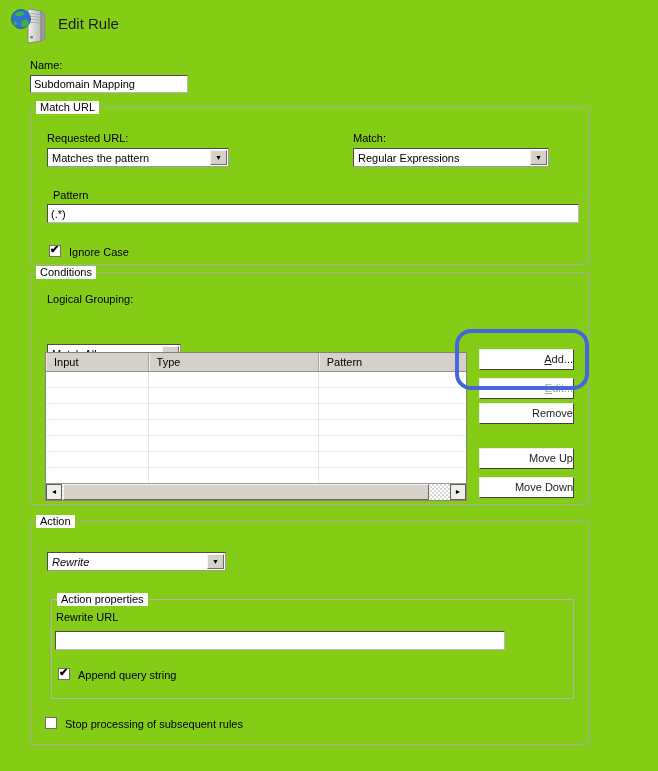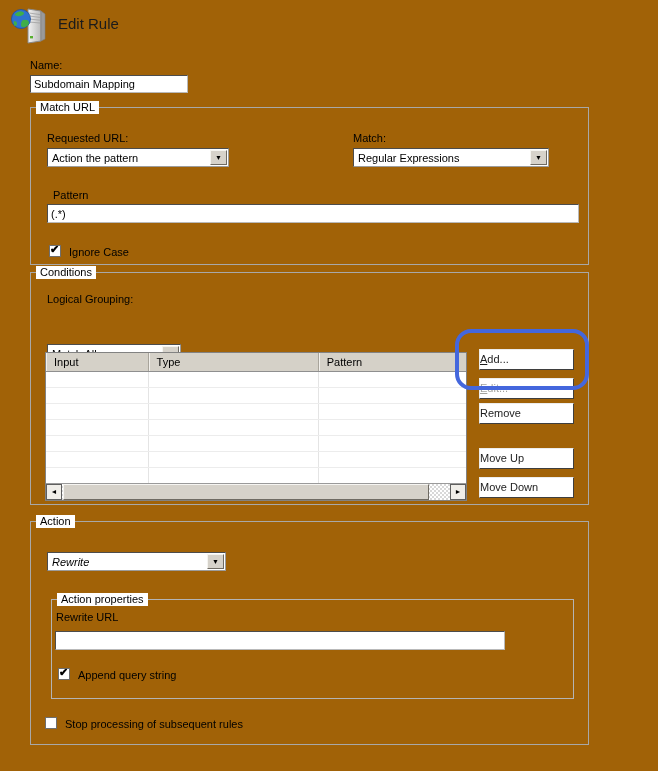--- a/index.html
+++ b/index.html
@@ -1,18 +1,18 @@
 <!DOCTYPE html>
 <html><head>
 <meta charset="utf-8">
 <style>
   * { box-sizing: border-box; margin: 0; padding: 0; }
   html,body { background:#fff; }
   .page {
-    position: relative; width: 658px; height: 771px; background: #a16207;
+    position: relative; width: 658px; height: 771px; background: #84cc16;
     font-family: "Liberation Sans", sans-serif; font-size: 11px; color: #000;
     overflow: hidden;
   }
   .lbl { position: absolute; white-space: nowrap; line-height: 13px; }
 
   
   .title { position: absolute; left: 58px; top: 15px; font-size: 15px; color: #1b1b1b; }
   .appicon { position: absolute; left: 10px; top: 6px; width: 40px; height: 40px; }
 
   
@@ -64,21 +64,21 @@
   .sbtn { position: absolute; top: 0px; width: 16px; height: 16px; background: #f0eee9;
     border: 1px solid #5f5f5f; text-align: center; line-height: 14px; font-size: 7px; color:#000; }
   .sbtn.left { left: 0; }
   .sbtn.right { right: 0; }
   .sthumb { position: absolute; left: 17px; top: 0px; width: 366px; height: 16px;
     background: #d6d2ca; border: 1px solid; border-color: #f6f5f2 #6f6b63 #6f6b63 #f6f5f2; }
 
   
   .wbtn { position: absolute; left: 448px; width: 95px; height: 21px; background: #fff;
     border: 1px solid; border-color: #ececec #3e3e3e #3e3e3e #ececec;
-    text-align: left; line-height: 19px; color: #1c1c1c; cursor: default; }
+    text-align: right; line-height: 19px; color: #1c1c1c; cursor: default; }
   .wbtn.disabled { color: #a4a49e; }
   .wbtn-add      { top: 76px; }
   .wbtn-edit     { top: 105px; }
   .wbtn-remove   { top: 130px; }
   .wbtn-moveup   { top: 175px; }
   .wbtn-movedown { top: 204px; }
 
   
   .annotation { position: absolute; left: 424px; top: 56px; width: 134px; height: 61px;
     border: 4px solid #4467dd; border-radius: 16px; z-index: 6; pointer-events: none; }
@@ -112,21 +112,21 @@
   <div class="title">Edit Rule</div>
 
   <div class="lbl" style="left:30px; top:59px;">Name:</div>
   <input class="tinput" style="left: 30px; top: 75px; width: 158px; height: 18px;" value="Subdomain Mapping">
 
   <div class="groupbox" style="left:30px; top:107px; width:559px; height:158px;">
     <span class="legend">Match URL</span>
 
     <div class="lbl" style="left:16px; top:24px;">Requested URL:</div>
     <div class="combo" style="left:16px; top:40px; width:182px;">
-      <span class="val">Action the pattern</span>
+      <span class="val">Matches the pattern</span>
       <span class="drop">
           <span>▼</span>
         </span>
     </div>
 
     <div class="lbl" style="left:322px; top:24px;">Match:</div>
     <div class="combo" style="left:322px; top:40px; width:196px;">
       <span class="val">Regular Expressions</span>
       <span class="drop">
           <span>▼</span>

